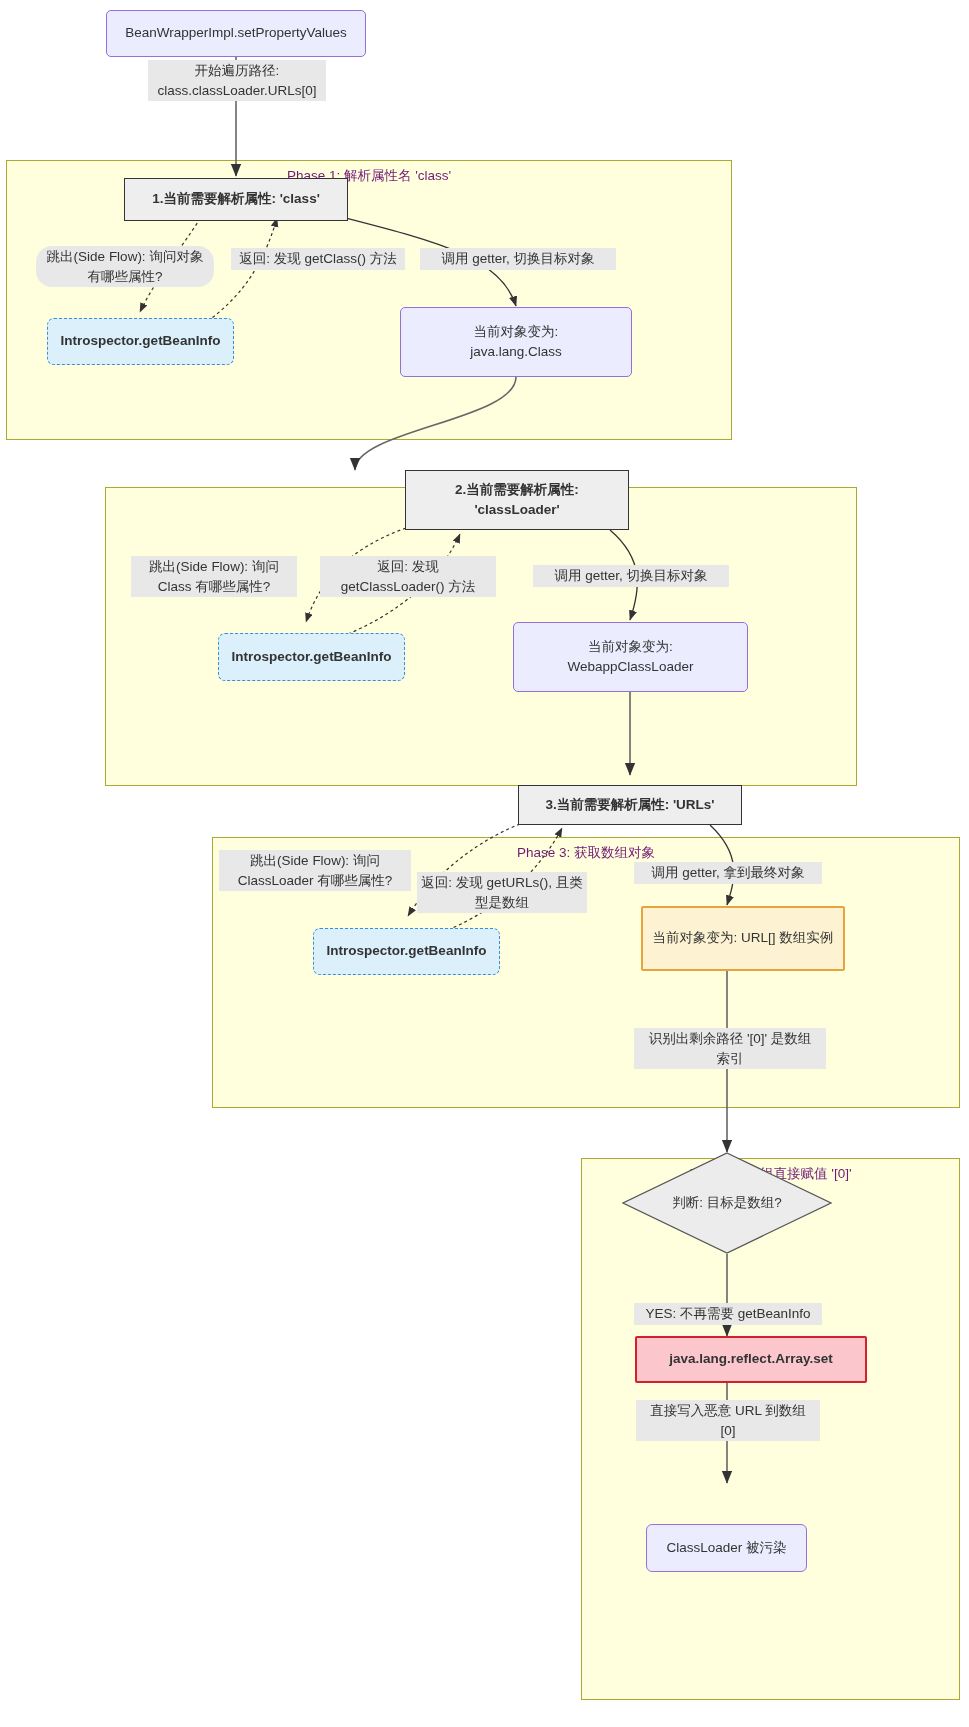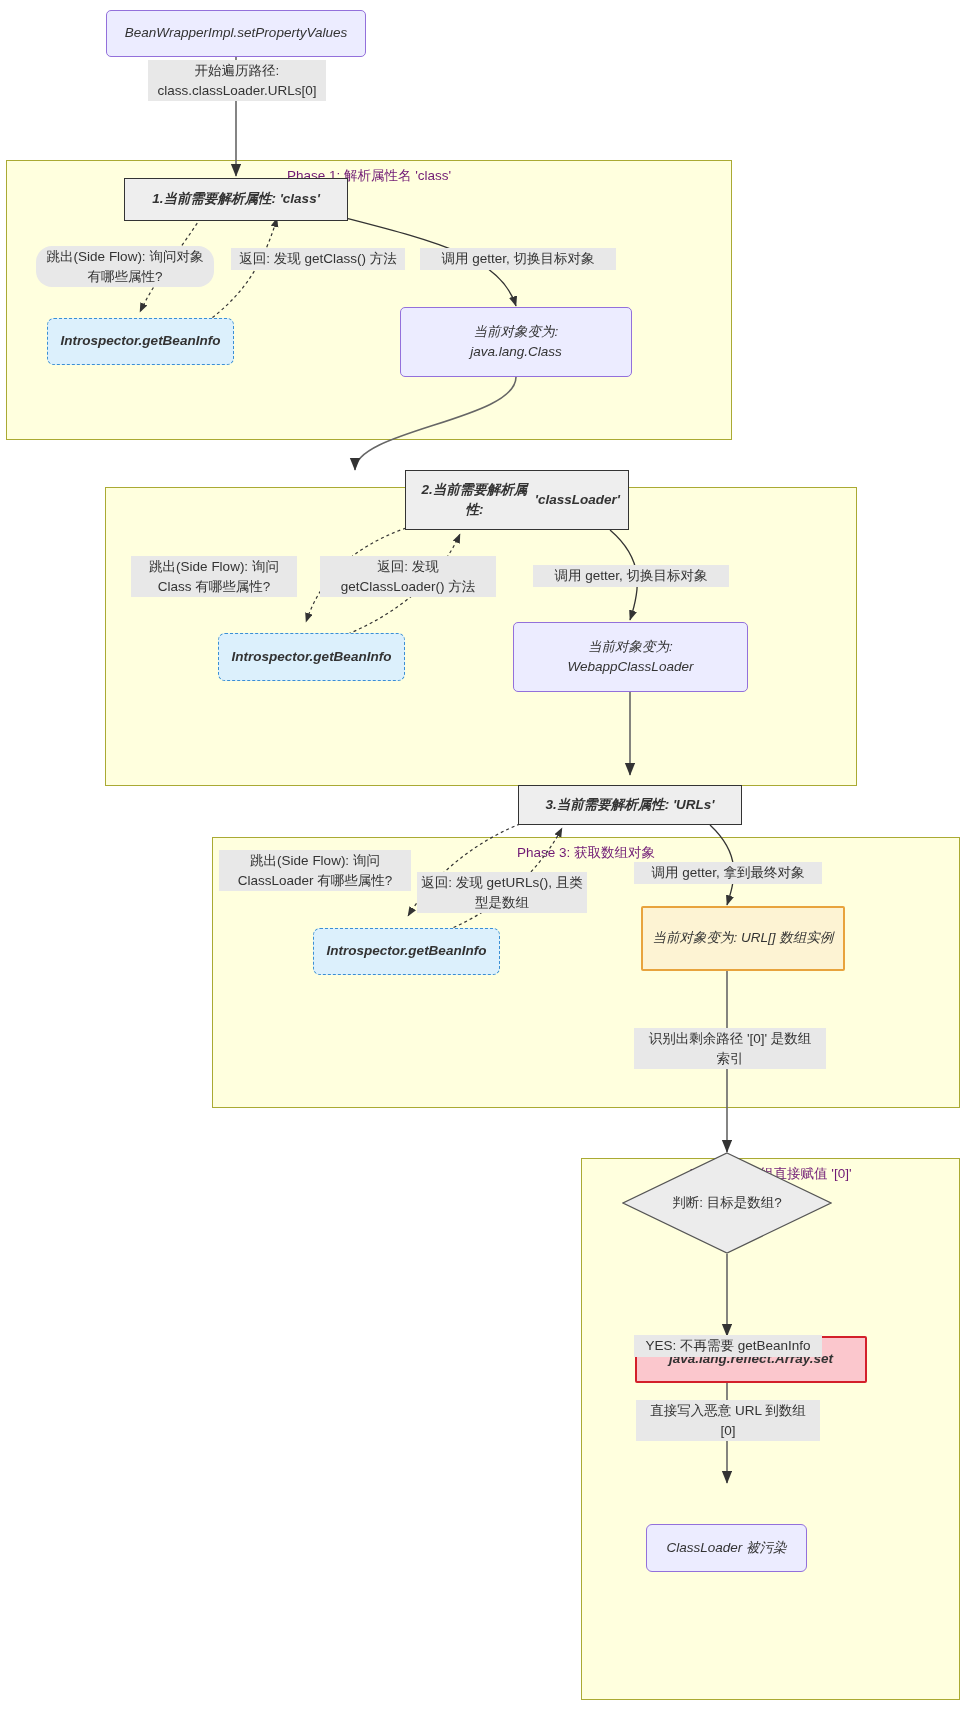--- a/index.html
+++ b/index.html
@@ -50,21 +50,20 @@
     box-sizing: border-box;
     display: flex;
     align-items: center;
     justify-content: center;
     text-align: center;
     font-size: 13.5px;
     line-height: 1.5;
     color: #333333;
     z-index: 3;
     padding: 4px 8px;
-    font-style: italic;
   }
   .node-process {
     background: #ececff;
     border: 1px solid #9370db;
     border-radius: 5px;
   }
   .node-step {
     background: #eeeeee;
     border: 1px solid #333333;
     border-radius: 0px;
@@ -190,21 +189,21 @@
 
   <div class="node node-side" style="left:47px; top:318px; width:187px; height:47px;">
     <span>Introspector.getBeanInfo</span>
   </div>
 
   <div class="node node-process" style="left:400px; top:307px; width:232px; height:70px; flex-direction:column;">
     <span>当前对象变为:</span>
     <span>java.lang.Class</span>
   </div>
 
-  <div class="node node-step" style="left:405px; top:470px; width:224px; height:60px; flex-direction:row;">
+  <div class="node node-step" style="left:405px; top:470px; width:224px; height:60px; flex-direction:column;">
     <span>2.当前需要解析属性:</span>
     <span>'classLoader'</span>
   </div>
 
   <div class="node node-side" style="left:218px; top:633px; width:187px; height:48px;">
     <span>Introspector.getBeanInfo</span>
   </div>
 
   <div class="node node-process" style="left:513px; top:622px; width:235px; height:70px; flex-direction:column;">
     <span>当前对象变为:</span>
@@ -260,18 +259,18 @@
 ClassLoader 有哪些属性?</div>
 
   <div class="edge-label" style="left:417px; top:872px; width:170px;">返回: 发现 getURLs(), 且类
 型是数组</div>
 
   <div class="edge-label" style="left:634px; top:862px; width:188px;">调用 getter, 拿到最终对象</div>
 
   <div class="edge-label" style="left:634px; top:1028px; width:192px;">识别出剩余路径 '[0]' 是数组
 索引</div>
 
-  <div class="edge-label" style="left:634px; top:1303px; width:188px;margin-top:32px;">YES: 不再需要 getBeanInfo</div>
+  <div class="edge-label" style="left:634px; top:1303px; width:188px;">YES: 不再需要 getBeanInfo</div>
 
   <div class="edge-label" style="left:636px; top:1400px; width:184px;">直接写入恶意 URL 到数组
 [0]</div>
 
 </div>
 
 </body></html>

